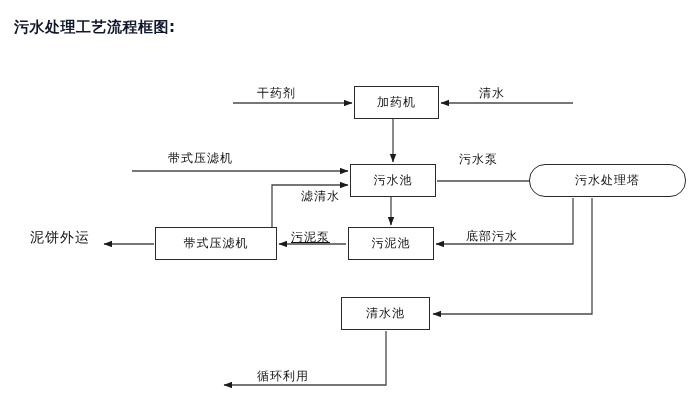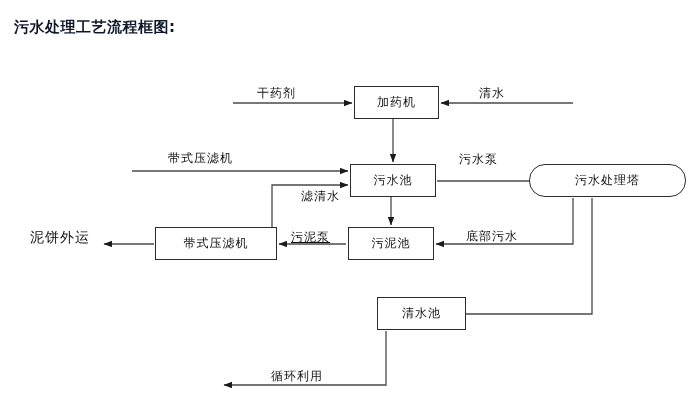--- a/index.html
+++ b/index.html
@@ -116,35 +116,35 @@
   </div>
 
   <div class="node" style="left:155px; top:227px; width:122px; height:33px;">
     <span>带式压滤机</span>
   </div>
 
   <div class="node" style="left:348px; top:227px; width:86px; height:33px;">
     <span>污泥池</span>
   </div>
 
-  <div class="node" style="left:341px; top:297px; width:89px; height:33px;margin-left:36px;">
+  <div class="node" style="left:341px; top:297px; width:89px; height:33px;">
     <span>清水池</span>
   </div>
 
   <div class="edge-label" style="left:257px; top:85px;">干药剂</div>
 
   <div class="edge-label" style="left:479px; top:85px;">清水</div>
 
   <div class="edge-label" style="left:168px; top:150px;">带式压滤机</div>
 
   <div class="edge-label" style="left:261px; top:188px;margin-left:40px;">滤清水</div>
 
   <div class="edge-label" style="left:459px; top:151px;">污水泵</div>
 
   <div class="edge-label" style="left:291px; top:229px;text-decoration:underline;">污泥泵</div>
 
   <div class="edge-label" style="left:466px; top:228px;">底部污水</div>
 
-  <div class="edge-label" style="left:271px; top:368px;text-align:center;">循环利用</div>
+  <div class="edge-label" style="left:257px; top:368px;text-align:center;">循环利用</div>
 
   <div class="term-label" style="left:14px; top:229px;">泥饼外运</div>
 
 </div>
 
 </body></html>

